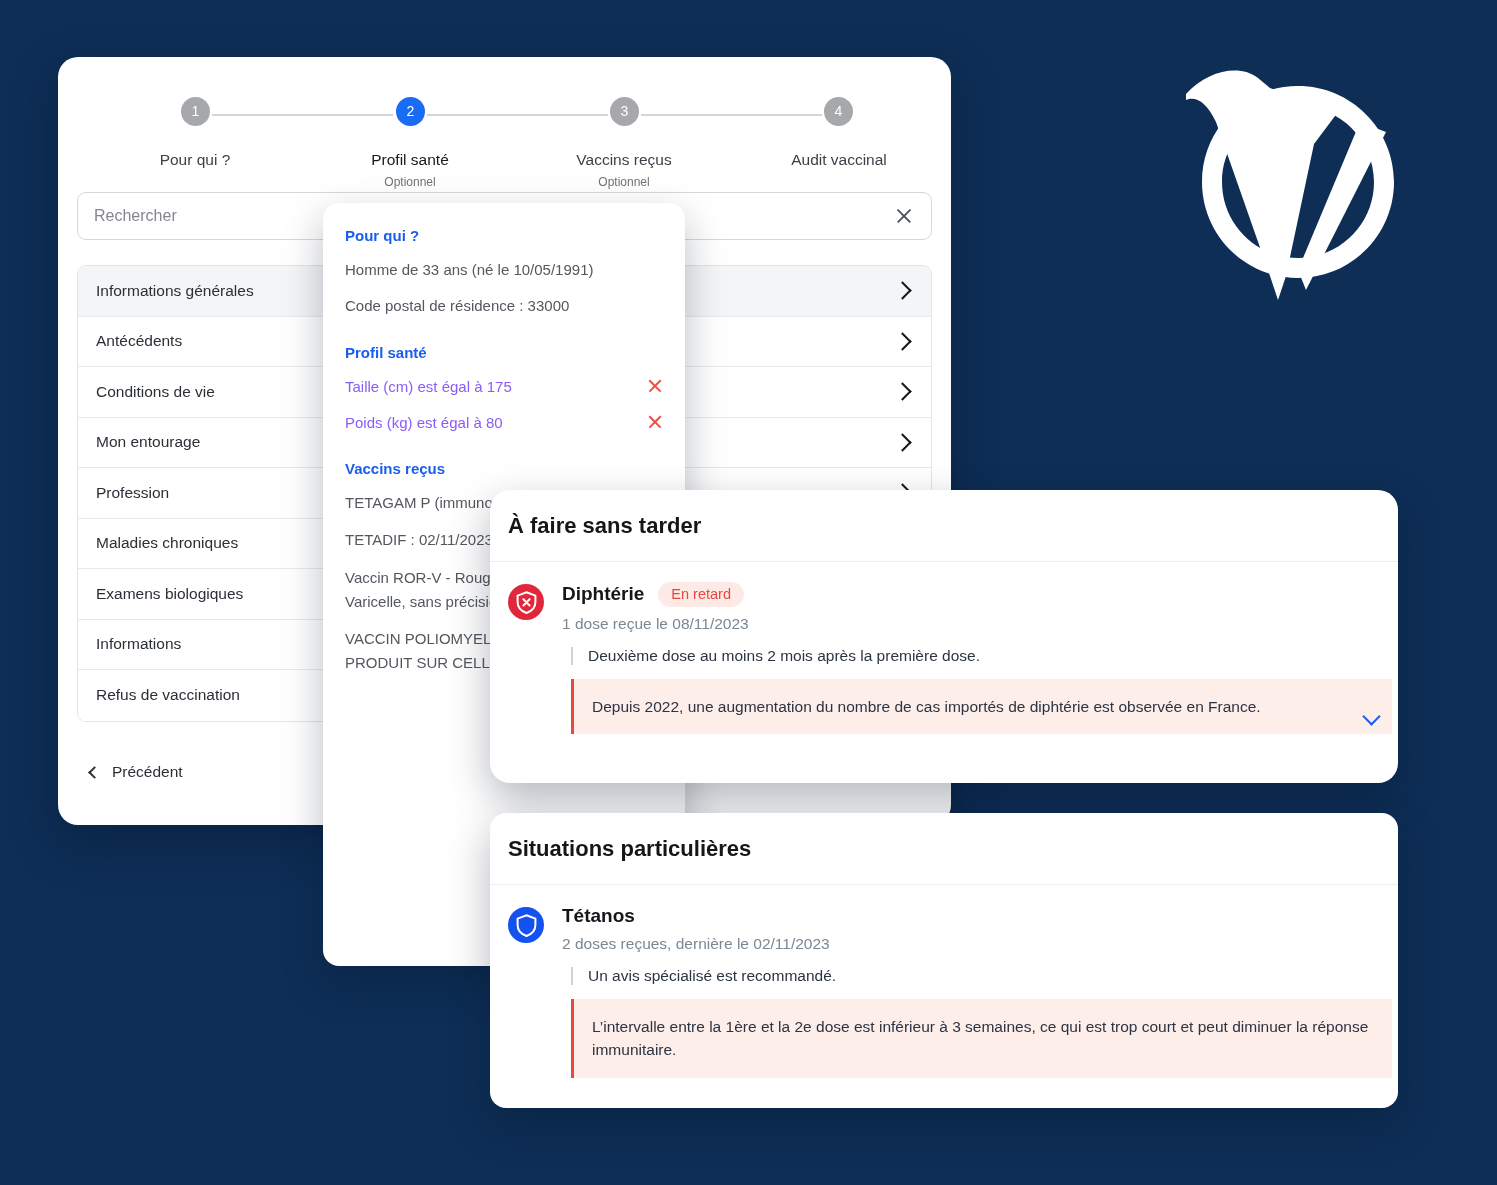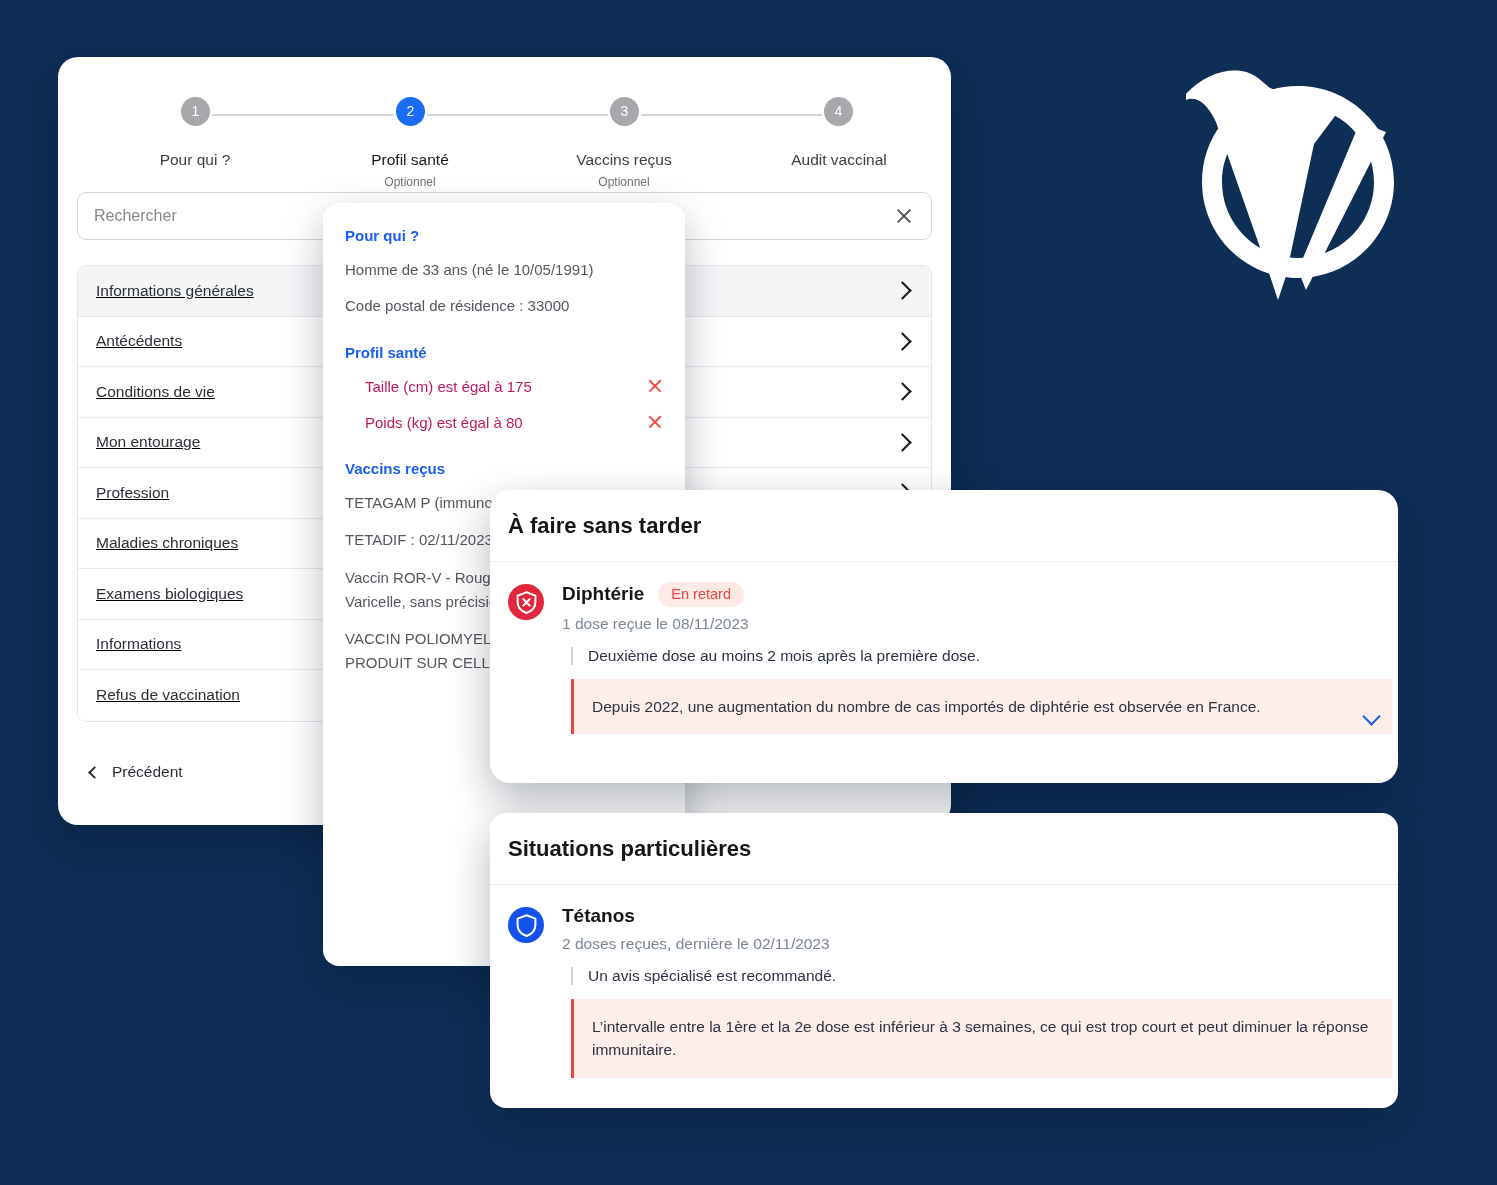--- a/index.html
+++ b/index.html
@@ -158,21 +158,20 @@
   
   .section-list {
     position: absolute;
     left: 19px;
     top: 208px;
     width: 855px;
     border: 1px solid #e2e5ea;
     border-radius: 9px;
     overflow: hidden;
     background: #fff;
-    text-decoration: underline;
   }
   .section-row {
     height: 50.5px;
     display: flex;
     align-items: center;
     justify-content: space-between;
     padding: 0 18px 0 18px;
     border-bottom: 1px solid #e8eaee;
     background: #fff;
     cursor: pointer;
@@ -261,21 +260,21 @@
     font-size: 15px;
     color: #53575e;
     line-height: 1.55;
     margin-bottom: 13px;
     display: flex;
     align-items: flex-start;
     justify-content: space-between;
     gap: 10px;
   }
   .choice-line .txt { flex: 1; }
-  .choice-line.dark .txt { color: #be185d; margin-left: 20px; }
+  .choice-line.dark .txt { color: #8b5cf6; }
   .choice-x {
     flex: 0 0 auto;
     width: 16px; height: 16px;
     position: relative;
     margin-top: 3px;
     cursor: pointer;
   }
   .choice-x::before, .choice-x::after {
     content: "";
     position: absolute;

